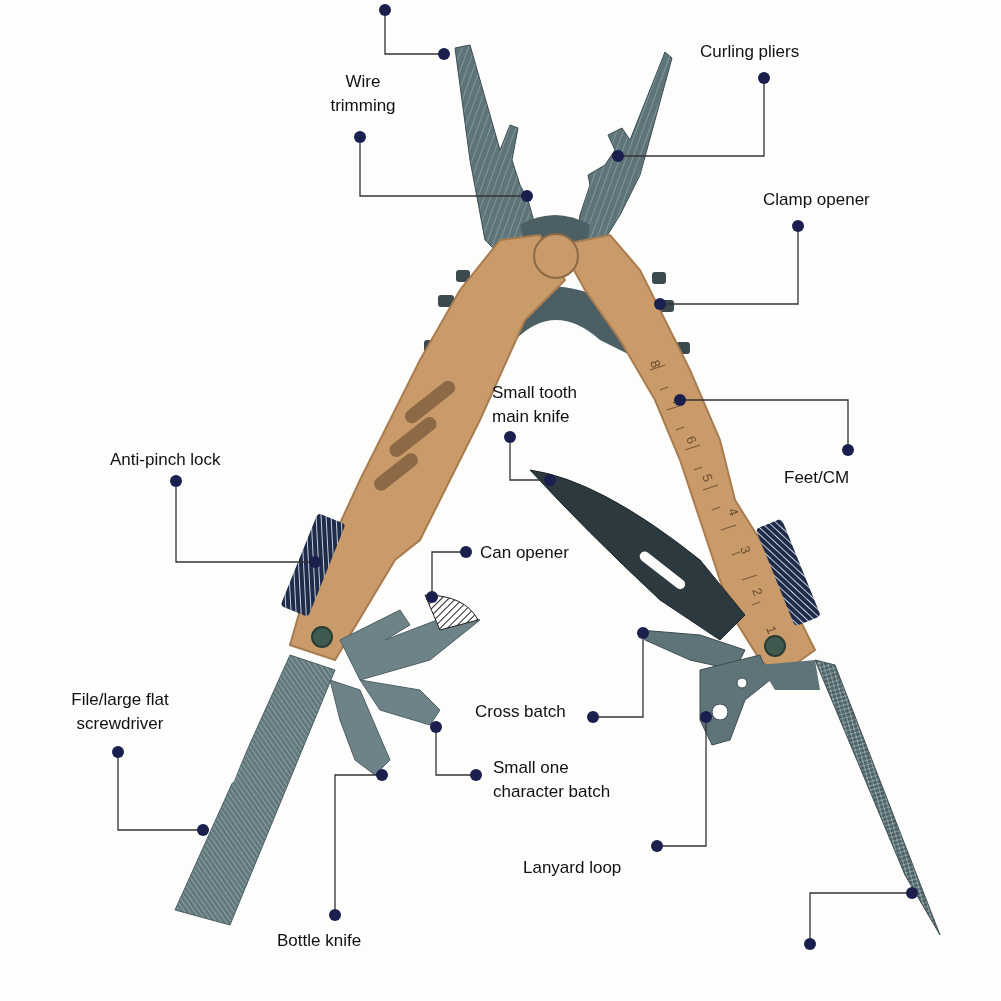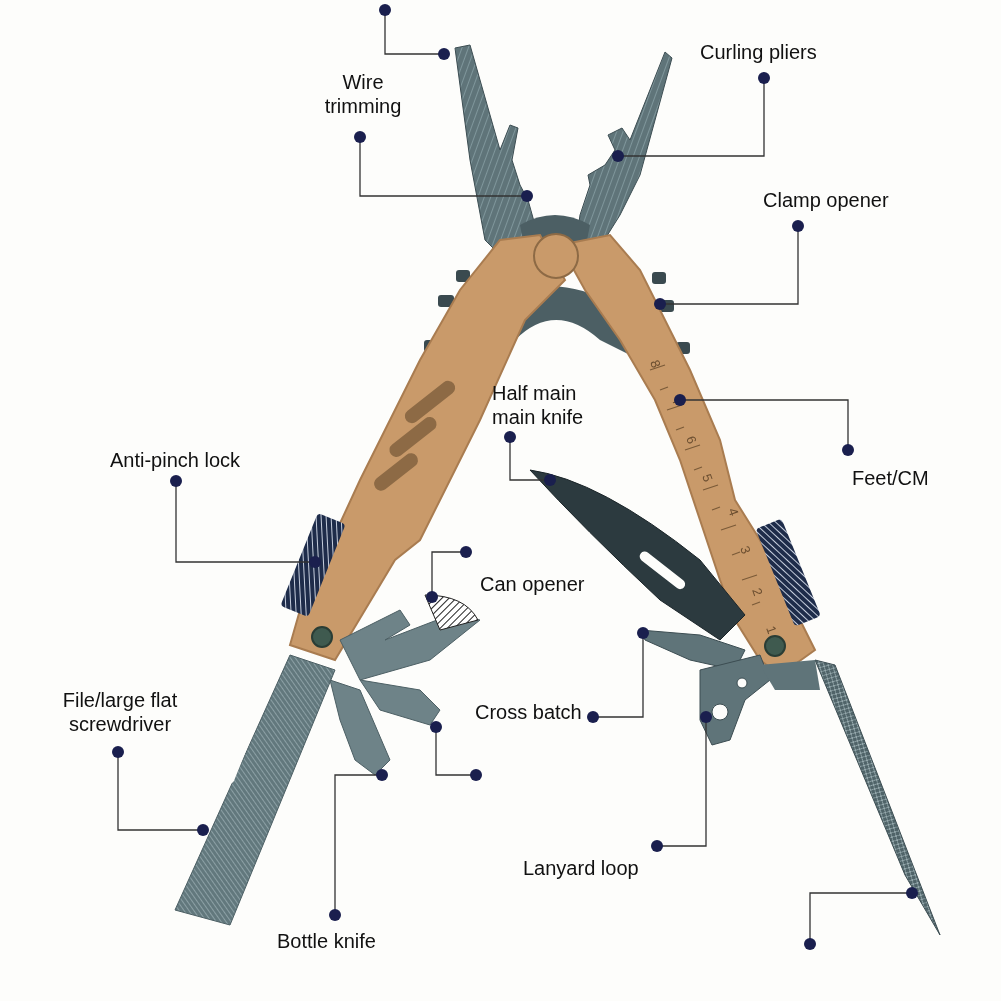--- a/index.html
+++ b/index.html
@@ -1,20 +1,20 @@
 <!DOCTYPE html>
 <html><head>
   <meta charset="utf-8">
   <style>
     html, body { margin: 0; padding: 0; background: #fdfdfb; }
     body { width: 1001px; height: 1001px; position: relative; overflow: hidden;
            font-family: "Liberation Sans", "DejaVu Sans", sans-serif; }
     #stage { position: absolute; left: 0; top: 0; width: 1001px; height: 1001px; }
     svg#art { position: absolute; left: 0; top: 0; }
-    .label { position: absolute; font-size: 20px; color: #111; line-height: 24px;
+    .label { position: absolute; font-size: 17px; color: #111; line-height: 24px;
              white-space: nowrap; }
     .label.center { text-align: center; }
   </style>
 </head>
 <body>
 
 <div id="stage">
 
   <svg id="art" width="1001" height="1001" viewBox="0 0 1001 1001">
     <defs>
@@ -186,36 +186,40 @@
   <div class="label center" style="left:318px; top:70px; width:90px;">
     <div>Wire</div>
     <div>trimming</div>
   </div>
 
   <div class="label" style="left:700px; top:40px;">Curling pliers</div>
 
   <div class="label" style="left:729px; top:188px;margin-left:34px;">Clamp opener</div>
 
   <div class="label" style="left:492px; top:381px;">
-    <div>Half main</div>
+    <div>Small tooth</div>
     <div>main knife</div>
   </div>
 
-  <div class="label" style="left:852px; top:466px;">Feet/CM</div>
+  <div class="label" style="left:784px; top:466px;">Feet/CM</div>
 
   <div class="label" style="left:110px; top:448px;">Anti-pinch lock</div>
 
-  <div class="label" style="left:480px; top:541px;margin-top:31px;">Can opener</div>
+  <div class="label" style="left:480px; top:541px;">Can opener</div>
 
   <div class="label center" style="left:60px; top:688px; width:120px;">
     <div>File/large flat</div>
     <div>screwdriver</div>
   </div>
 
   <div class="label" style="left:475px; top:700px;">Cross batch</div>
 
+  <div class="label" style="left:493px; top:756px;">
+    <div>Small one</div>
+    <div>character batch</div>
+  </div>
 
   <div class="label" style="left:523px; top:856px;">Lanyard loop</div>
 
   <div class="label" style="left:277px; top:929px;">Bottle knife</div>
 
 
 </div>
 
 </body></html>

